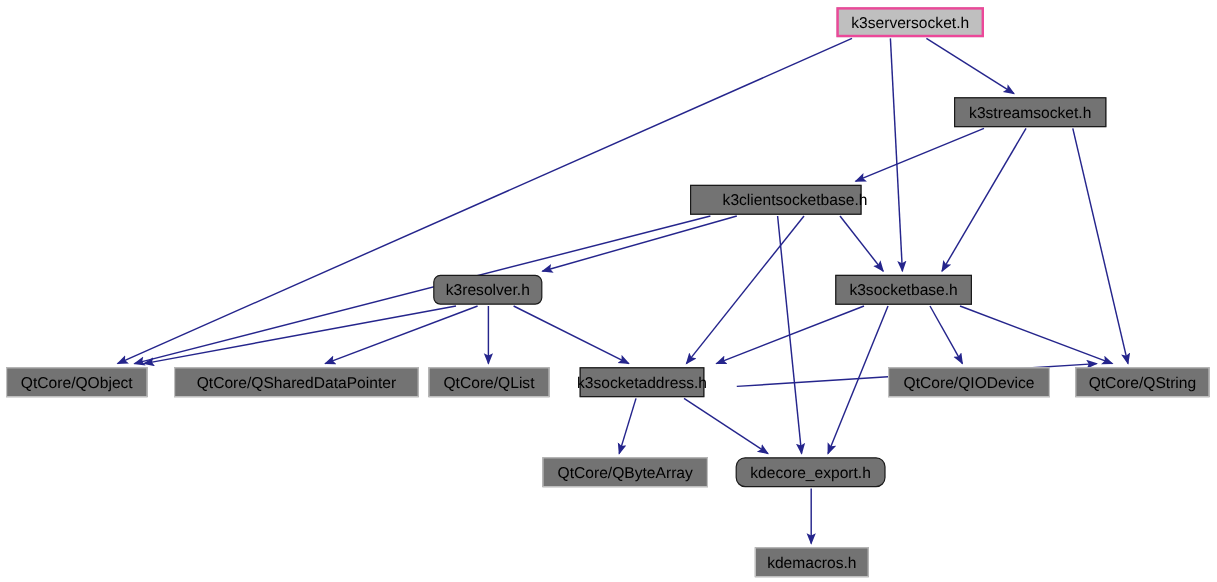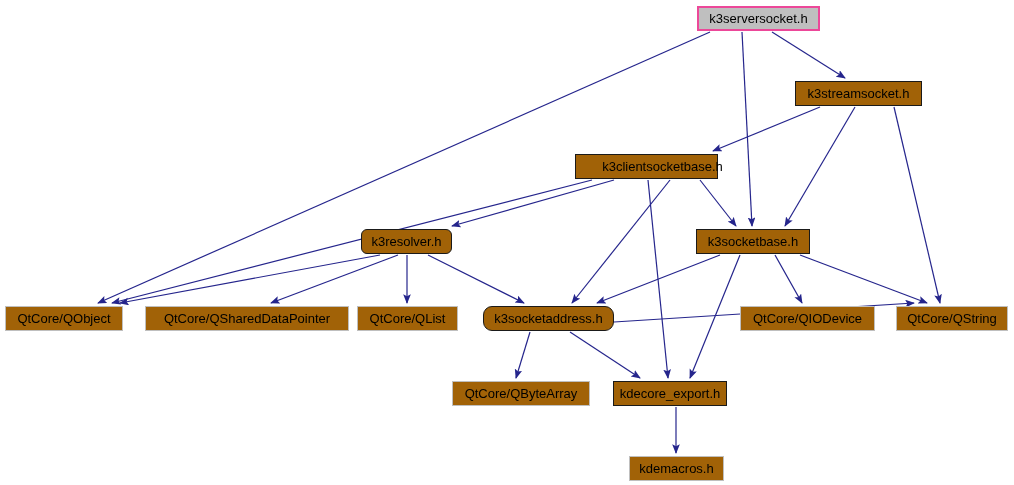--- a/index.html
+++ b/index.html
@@ -24,21 +24,21 @@
   }
   .node {
     position: absolute;
     box-sizing: border-box;
     display: flex;
     align-items: center;
     justify-content: center;
     white-space: nowrap;
     font-size: 13px;
     color: #000000;
-    background: #a16207;
+    background: #737373;
     border: 1px solid #bfbfbf;
     height: 25px;
     letter-spacing: 0px;
   }
   .node.internal {
     border: 1px solid #1a1a1a;
   }
   .node.root {
     border: 2px solid #ec4899;
     background: #bfbfbf;
@@ -103,32 +103,32 @@
       </div>
       <div class="node external" style="left: 5px; top: 306px; width: 118px;">
         <span class="node-label">QtCore/QObject</span>
       </div>
       <div class="node external" style="left: 145px; top: 306px; width: 204px; align-items: center;">
         <span class="node-label">QtCore/QSharedDataPointer</span>
       </div>
       <div class="node external" style="left: 357px; top: 306px; width: 101px;">
         <span class="node-label">QtCore/QList</span>
       </div>
-      <div class="node internal" style="left: 483px; top: 306px; width: 131px; border-radius: 9px;">
+      <div class="node internal" style="left: 483px; top: 306px; width: 104px;">
         <span class="node-label">k3socketaddress.h</span>
       </div>
       <div class="node external" style="left: 740px; top: 306px; width: 135px;">
         <span class="node-label">QtCore/QIODevice</span>
       </div>
       <div class="node external" style="left: 896px; top: 306px; width: 112px;">
         <span class="node-label">QtCore/QString</span>
       </div>
       <div class="node external" style="left: 452px; top: 381px; width: 138px;">
         <span class="node-label">QtCore/QByteArray</span>
       </div>
-      <div class="node internal" style="left: 613px; top: 381px; width: 114px;">
+      <div class="node internal" style="left: 613px; top: 381px; width: 125px; border-radius: 8px;">
         <span class="node-label">kdecore_export.h</span>
       </div>
       <div class="node external" style="left: 629px; top: 456px; width: 95px;">
         <span class="node-label">kdemacros.h</span>
       </div>
     </div>
 </div>
 
 </body></html>

